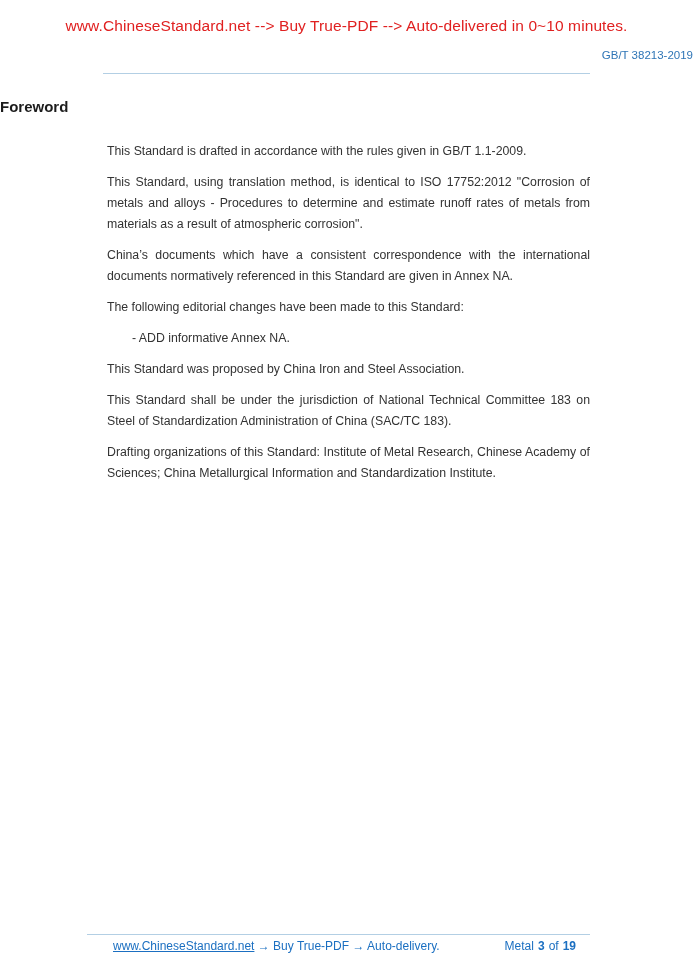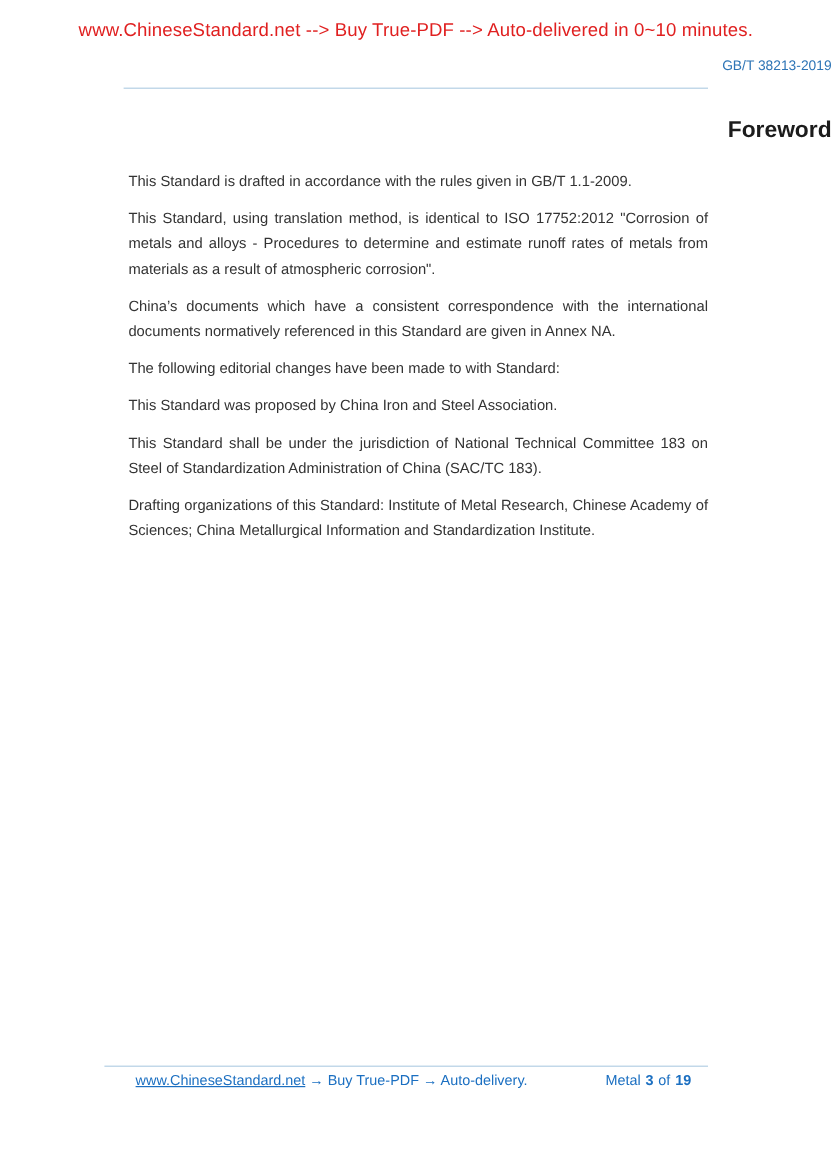--- a/index.html
+++ b/index.html
@@ -28,43 +28,43 @@
     color: #2e75b6;
   }
   .rule-top {
     position: absolute;
     top: 73px; left: 103px; width: 487px;
     border-top: 1px solid #b3cfe4;
   }
   .doc-title {
     position: absolute;
     top: 98px; left: 0; width: 100%;
-    text-align: right;
-    font-size: 19px;
+    text-align: left;
+    font-size: 15px;
     font-weight: bold;
     color: #1c1c1c;
   }
   .content {
     position: absolute;
     top: 141px; left: 105px; width: 485px;
     font-size: 12.3px;
     line-height: 21px;
     color: #333333;
   }
   .content p {
     margin: 0 0 10px 2px;
     text-align: justify;
   }
   .content p.indented {
     padding-left: 25px;
     text-align: left;
   }
   .footer {
     position: absolute;
-    top: 888px; left: 87px; width: 503px;
+    top: 934px; left: 87px; width: 503px;
     border-top: 1px solid #b3cfe4;
   }
   .footer-row {
     display: flex;
     justify-content: space-between;
     align-items: baseline;
     padding: 4px 12px 0 26px;
     font-size: 12px;
     color: #1b6fc1;
   }
@@ -86,21 +86,22 @@
   <div class="doc-code">GB/T 38213-2019</div>
 
   <div class="rule-top"></div>
 
   <div class="doc-title">Foreword</div>
 
   <div class="content">
     <p>This Standard is drafted in accordance with the rules given in GB/T 1.1-2009.</p>
     <p>This Standard, using translation method, is identical to ISO 17752:2012 "Corrosion of metals and alloys - Procedures to determine and estimate runoff rates of metals from materials as a result of atmospheric corrosion".</p>
     <p>China’s documents which have a consistent correspondence with the international documents normatively referenced in this Standard are given in Annex NA.</p>
-    <p>The following editorial changes have been made to with Standard:</p>
+    <p>The following editorial changes have been made to this Standard:</p>
+    <p class="indented">- ADD informative Annex NA.</p>
     <p>This Standard was proposed by China Iron and Steel Association.</p>
     <p>This Standard shall be under the jurisdiction of National Technical Committee 183 on Steel of Standardization Administration of China (SAC/TC 183).</p>
     <p>Drafting organizations of this Standard: Institute of Metal Research, Chinese Academy of Sciences; China Metallurgical Information and Standardization Institute.</p>
   </div>
 
   <div class="footer">
     <div class="footer-row">
       <div>
         <a class="f-link">www.ChineseStandard.net</a><span> → Buy True-PDF → Auto-delivery.</span>
       </div>

